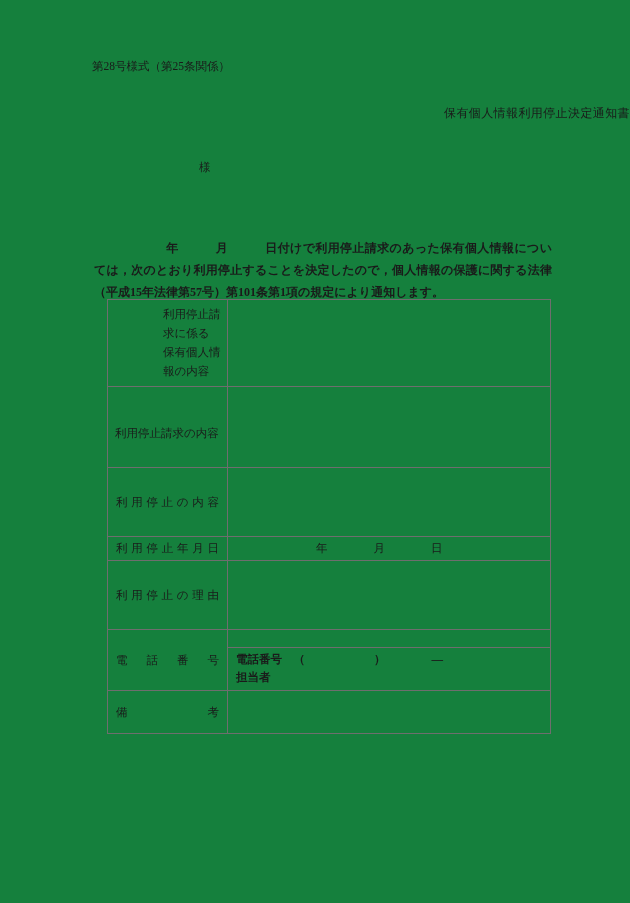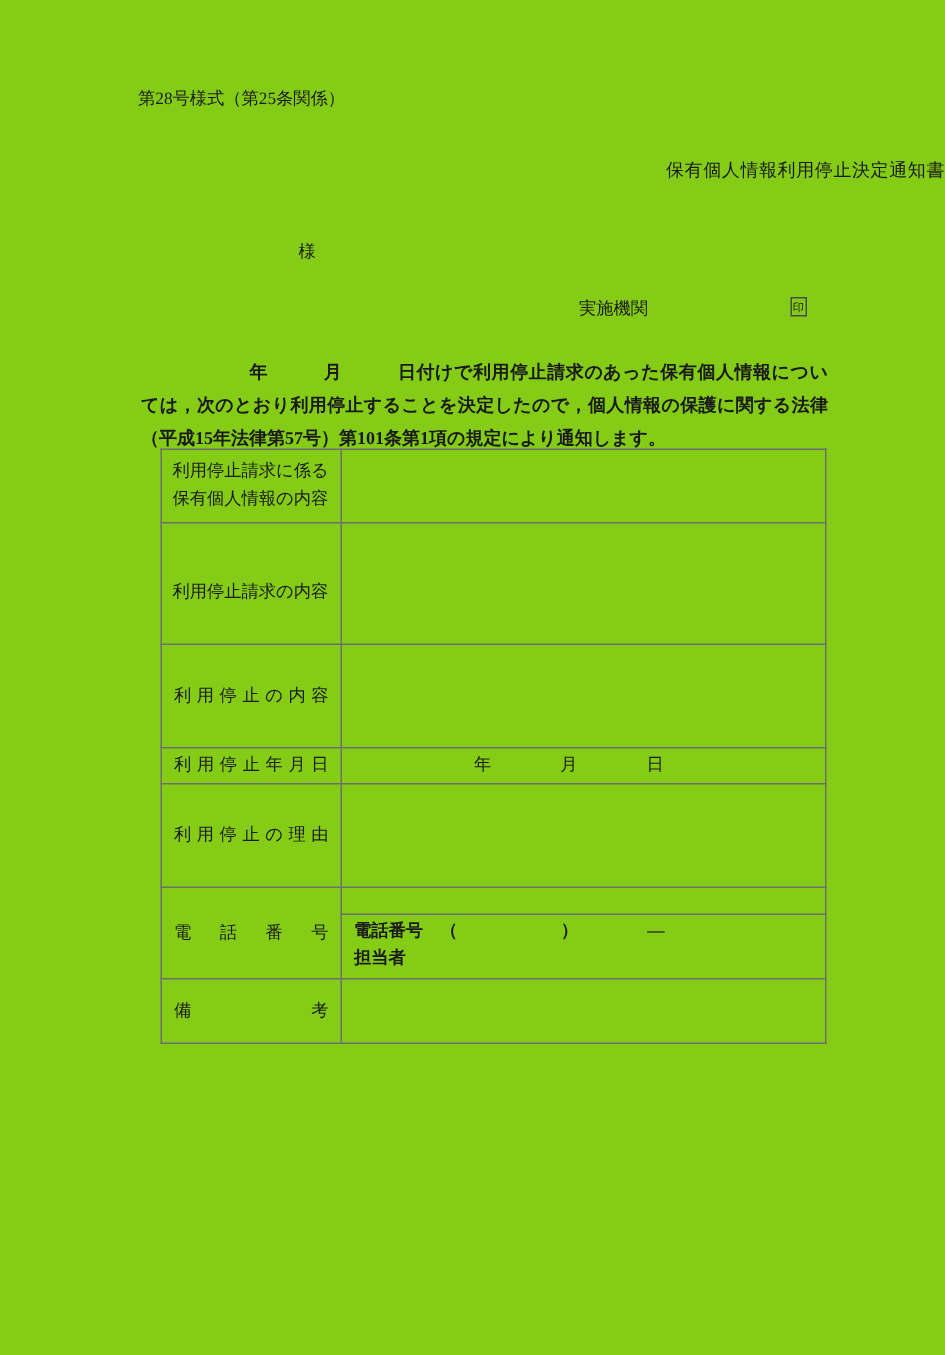--- a/index.html
+++ b/index.html
@@ -12,21 +12,21 @@
     height: 903px;
     position: relative;
     font-family: "Liberation Serif", "DejaVu Serif", serif;
     color: #1a1a1a;
     overflow: hidden;
   }
 
   .page {
     position: absolute;
     inset: 0;
-    background: #84cc16;
+    background: #15803d;
   }
 
   
   .form-number {
     position: absolute;
     left: 92px;
     top: 58px;
     font-size: 11.5px;
     line-height: 1.4;
     white-space: nowrap;
@@ -126,20 +126,21 @@
     display: block;
     text-align: justify;
     text-align-last: justify;
     text-justify: inter-character;
     padding: 0 8px;
     line-height: 19px;
   }
   .lbl-two-line {
     padding: 5px 6px 5px 7px;
     line-height: 19px;
+    margin-left: 48px;
   }
   .cell-pad {
     padding: 3px 8px;
     line-height: 19px;
   }
   .date-cell {
     padding-left: 88px;
     line-height: 19px;
     white-space: pre;
   }
@@ -153,24 +154,20 @@
 
 <div class="page">
 
   <div class="form-number">第28号様式（第25条関係）</div>
 
   <div class="doc-title">保有個人情報利用停止決定通知書</div>
 
 
   <div class="addressee">様</div>
 
-  <div class="agency-line">
-    <span>実施機関</span>
-    <span class="seal-mark">印</span>
-  </div>
 
   <div class="body-text">
     <span class="indent"></span><span>年　　　月　　　日付けで利用停止請求のあった保有個人情報については，次の</span><span>とおり利用停止することを決定したので，個人情報の保護に関する法律（平成15年法律第57号）第101条第1項の規定により通知します。</span>
   </div>
 
   <table class="form-table">
     <colgroup>
         <col class="col-label">
         <col>
       </colgroup>

